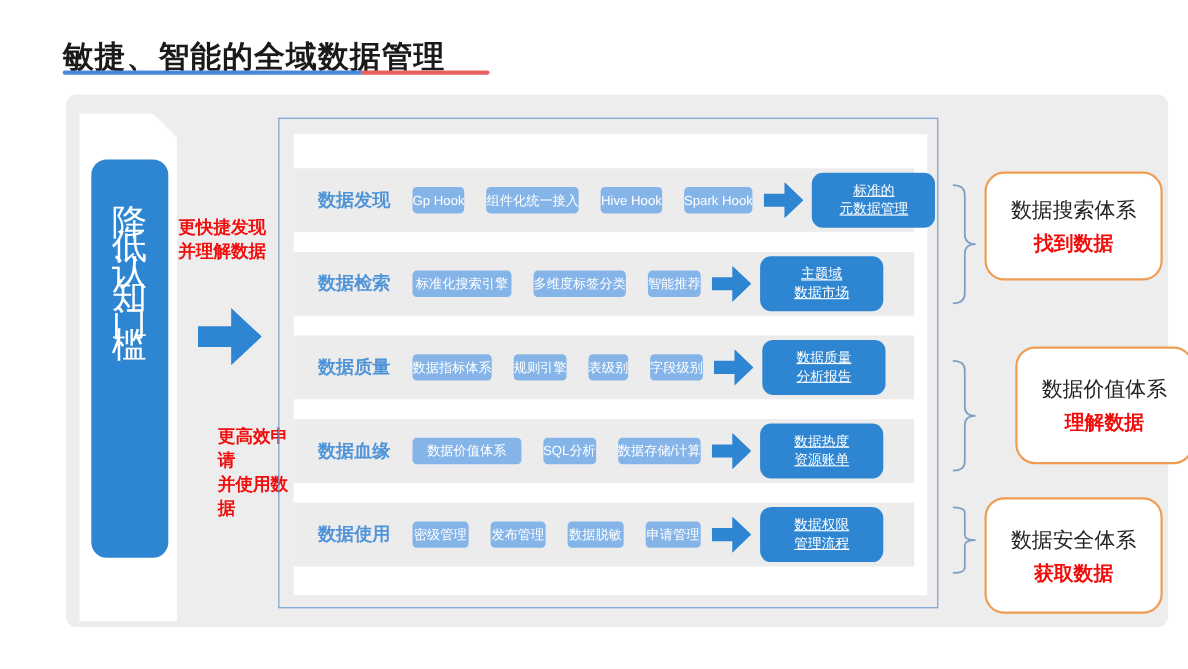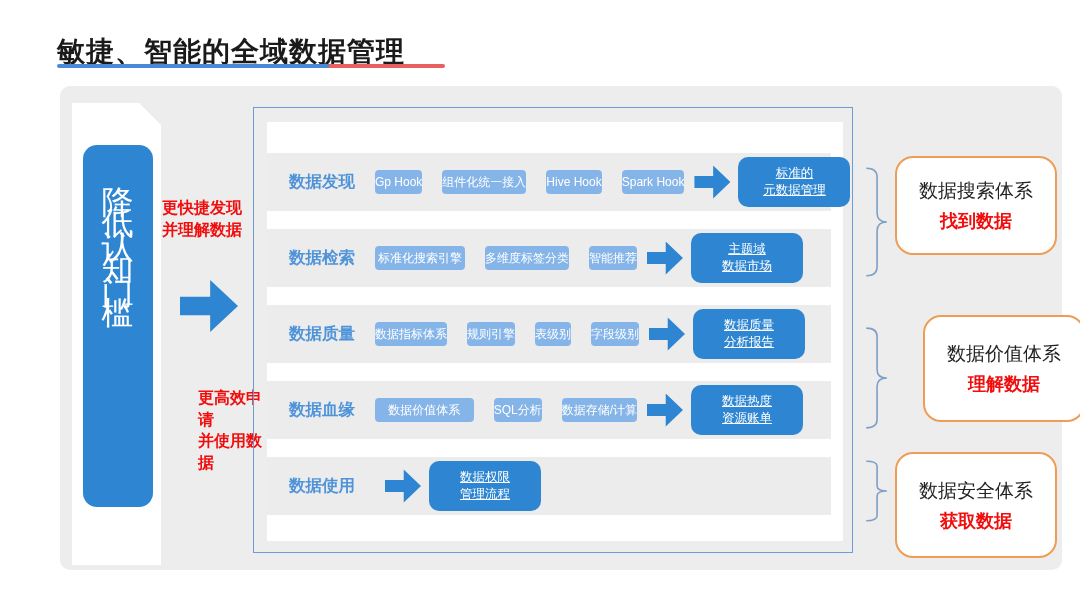--- a/index.html
+++ b/index.html
@@ -178,20 +178,26 @@
             <div class="chip wide">数据价值体系</div>
             <div class="chip">SQL分析</div>
             <div class="chip">数据存储/计算</div>
           </div>
           <div class="block-arrow mini-arrow"></div>
           <div class="result-box">数据热度
 资源账单</div>
         </div>
         <div class="row-strip">
           <div class="row-label">数据使用</div>
+          <div class="btn-grid">
+            <div class="chip">密级管理</div>
+            <div class="chip">发布管理</div>
+            <div class="chip">数据脱敏</div>
+            <div class="chip">申请管理</div>
+          </div>
           <div class="block-arrow mini-arrow"></div>
           <div class="result-box">数据权限
 管理流程</div>
         </div>
       </div>
   </div>
 </div>
 
 <div class="brace brace-1">
   <svg viewBox="0 0 24 100" preserveAspectRatio="none">

